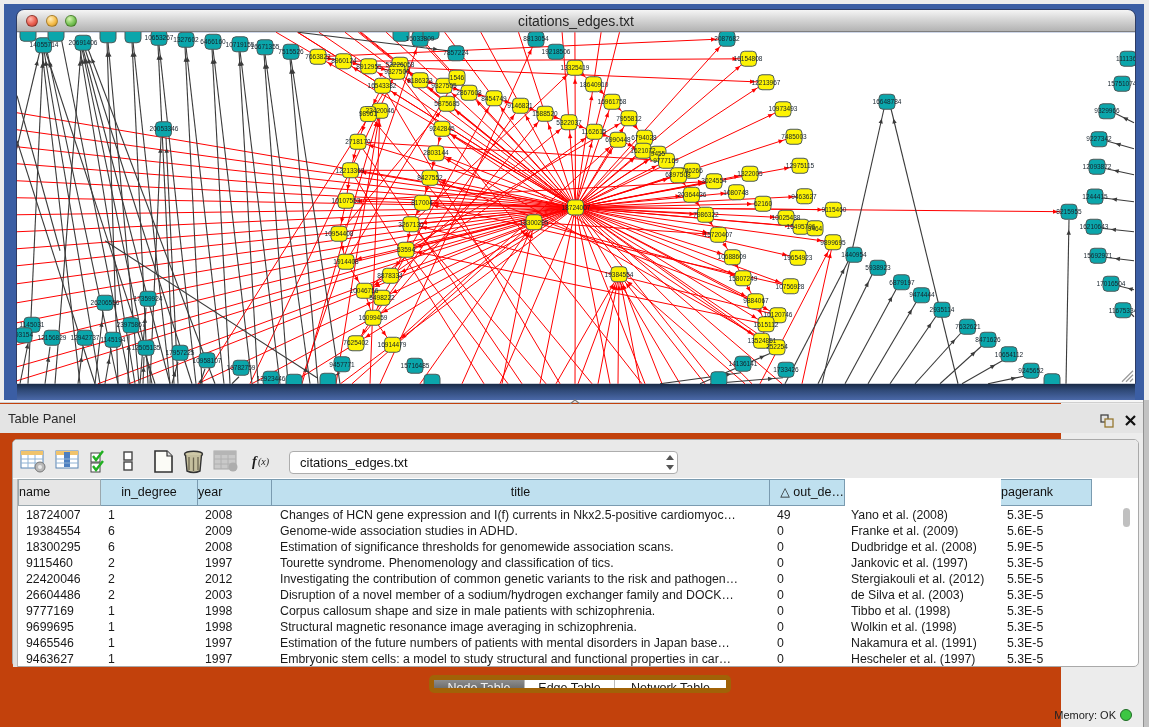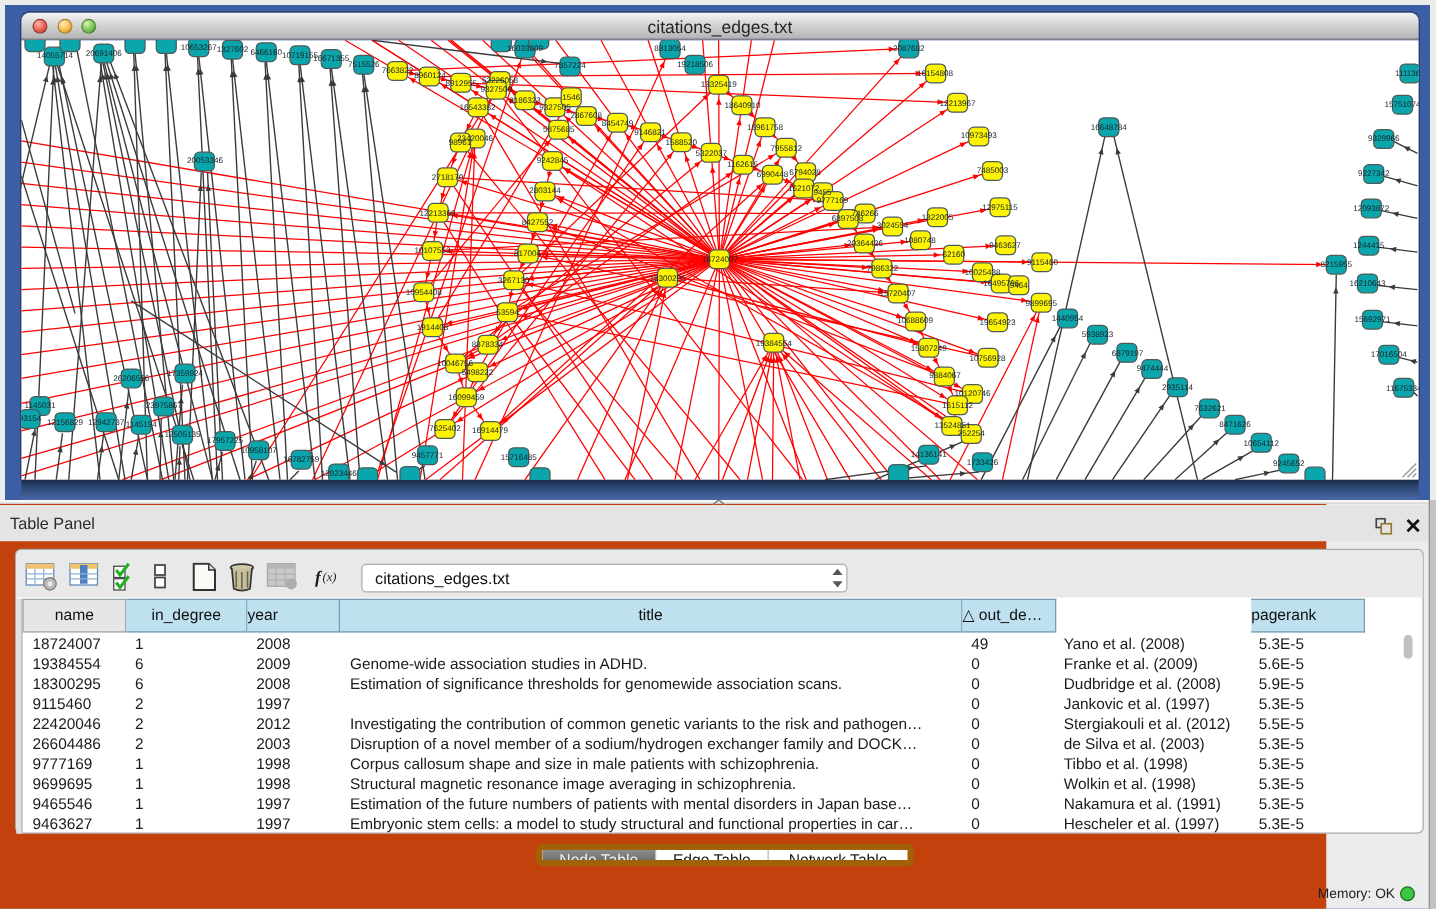--- a/index.html
+++ b/index.html
@@ -867,33 +867,34 @@
  </svg>
 
  <div class="abs" style="left:289px;top:51px;width:389px;height:23px;background:#fff;border:1px solid #adadad;border-radius:4px;font-size:13px;line-height:21px;color:#111;padding-left:10px">citations_edges.txt</div>
  <svg class="abs" style="left:664px;top:54px" width="12" height="17">
       <path d="M6 1 L10 6 L2 6 Z" fill="#555"></path>
       <path d="M6 16 L10 11 L2 11 Z" fill="#555"></path>
     </svg>
  <div class="abs" style="left:13px;top:79px;width:5px;height:188px;background:#e0e0e0;border-right:1px solid #b5b5b5"></div>
 
  <div class="abs" style="left:18px;top:79px;height:27px;width:1074px;font-size:12.5px;color:#111">
-  <div class="abs" style="left:0;top:0;width:83px;height:27px;background:#e6e6e6;border:1px solid #9aa7ad;line-height:25px;text-align:center">name</div>
+  <div class="abs" style="left:0;top:0;width:83px;height:27px;background:#e6e6e6;border:1px solid #9aa7ad;line-height:25px;text-align:left">name</div>
   <div class="abs" style="left:83px;top:0;width:97px;height:27px;background:#bfe0ef;border:1px solid #7a9bb0;border-left:none;line-height:25px;text-align:center">in_degree</div>
   <div class="abs" style="left:180px;top:0;width:74px;height:27px;background:#bfe0ef;border:1px solid #7a9bb0;border-left:none;line-height:25px;text-align:left">year</div>
   <div class="abs" style="left:254px;top:0;width:498px;height:27px;background:#bfe0ef;border:1px solid #7a9bb0;border-left:none;line-height:25px;text-align:center">title</div>
-  <div class="abs" style="left:752px;top:0;width:75px;height:27px;background:#bfe0ef;border:1px solid #7a9bb0;border-left:none;line-height:25px;text-align:left">△ out_de…</div>
+  <div class="abs" style="left:752px;top:0;width:75px;height:27px;background:#bfe0ef;border:1px solid #7a9bb0;border-left:none;line-height:25px;text-align:right">△ out_de…</div>
   <div class="abs" style="left:983px;top:0;width:91px;height:27px;background:#bfe0ef;border:1px solid #7a9bb0;border-left:none;line-height:25px;">pagerank</div>
  </div>
 
  <div class="abs" style="left:18px;top:107px;width:1074px;font-size:12.3px;color:#1a1a1a" id="rows">
       <div style="position:absolute;top:0px;height:16px;line-height:16px;white-space:nowrap;width:1074px">
         <span style="position:absolute;left:8px">18724007</span>
         <span style="position:absolute;left:90px">1</span>
         <span style="position:absolute;left:187px">2008</span>
+        <span style="position:absolute;left:262px">Changes of HCN gene expression and I(f) currents in Nkx2.5-positive cardiomyoc…</span>
         <span style="position:absolute;left:759px">49</span>
         <span style="position:absolute;left:833px">Yano et al. (2008)</span>
         <span style="position:absolute;left:989px">5.3E-5</span>
       </div>
       <div style="position:absolute;top:16px;height:16px;line-height:16px;white-space:nowrap;width:1074px">
         <span style="position:absolute;left:8px">19384554</span>
         <span style="position:absolute;left:90px">6</span>
         <span style="position:absolute;left:187px">2009</span>
         <span style="position:absolute;left:262px">Genome-wide association studies in ADHD.</span>
         <span style="position:absolute;left:759px">0</span>
@@ -906,20 +907,21 @@
         <span style="position:absolute;left:187px">2008</span>
         <span style="position:absolute;left:262px">Estimation of significance thresholds for genomewide association scans.</span>
         <span style="position:absolute;left:759px">0</span>
         <span style="position:absolute;left:833px">Dudbridge et al. (2008)</span>
         <span style="position:absolute;left:989px">5.9E-5</span>
       </div>
       <div style="position:absolute;top:48px;height:16px;line-height:16px;white-space:nowrap;width:1074px">
         <span style="position:absolute;left:8px">9115460</span>
         <span style="position:absolute;left:90px">2</span>
         <span style="position:absolute;left:187px">1997</span>
+        <span style="position:absolute;left:262px">Tourette syndrome. Phenomenology and classification of tics.</span>
         <span style="position:absolute;left:759px">0</span>
         <span style="position:absolute;left:833px">Jankovic et al. (1997)</span>
         <span style="position:absolute;left:989px">5.3E-5</span>
       </div>
       <div style="position:absolute;top:64px;height:16px;line-height:16px;white-space:nowrap;width:1074px">
         <span style="position:absolute;left:8px">22420046</span>
         <span style="position:absolute;left:90px">2</span>
         <span style="position:absolute;left:187px">2012</span>
         <span style="position:absolute;left:262px">Investigating the contribution of common genetic variants to the risk and pathogen…</span>
         <span style="position:absolute;left:759px">0</span>

